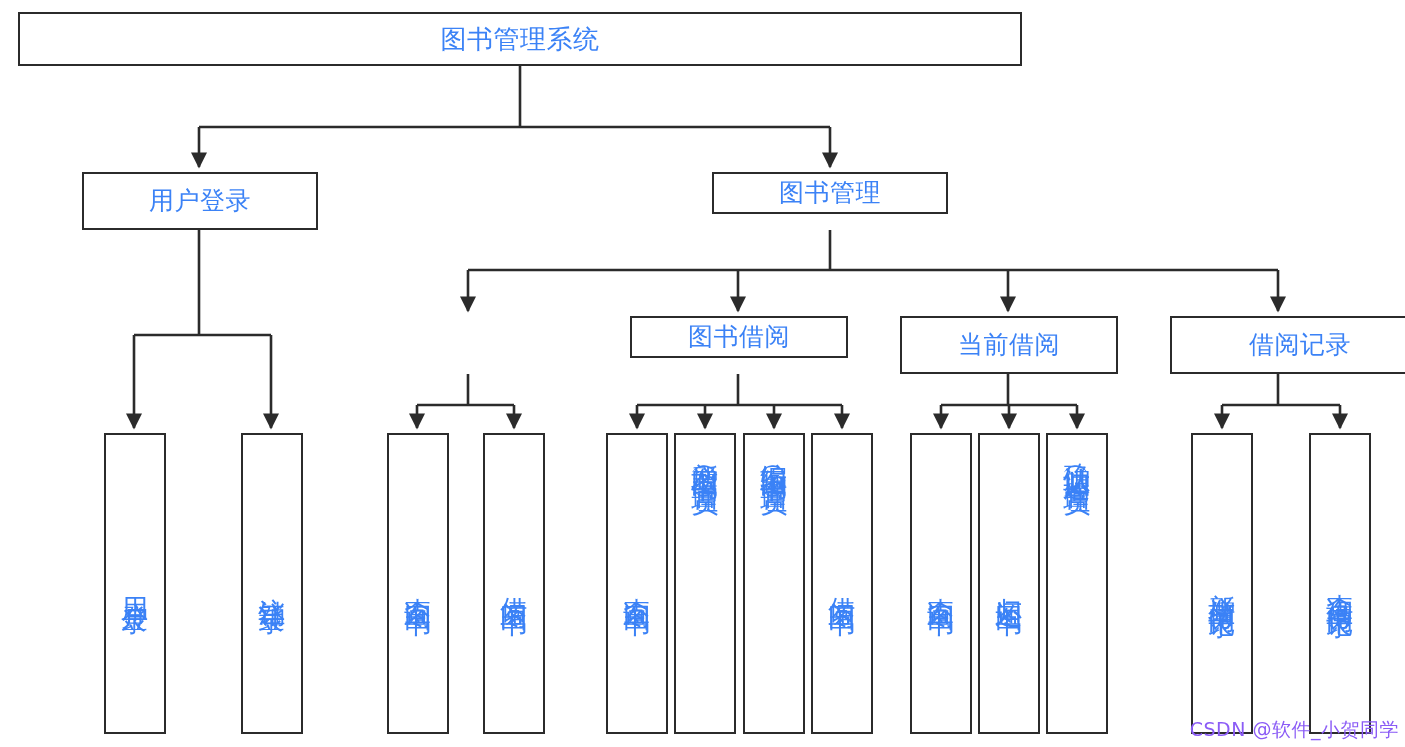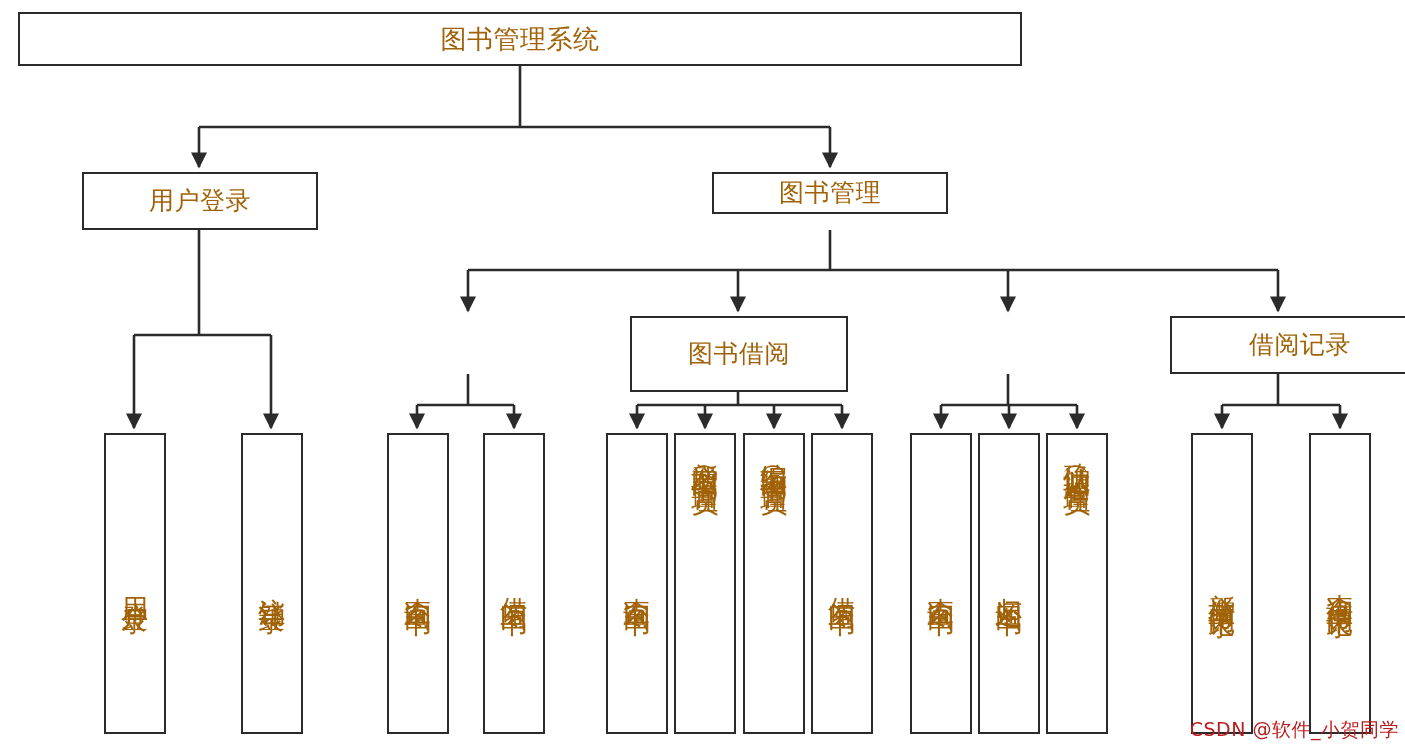--- a/index.html
+++ b/index.html
@@ -24,21 +24,21 @@
     width: 1405px;
     height: 747px;
     pointer-events: none;
   }
   
   .node {
     position: absolute;
     box-sizing: border-box;
     border: 2.5px solid #2b2b2b;
     background: #ffffff;
-    color: #a16207;
+    color: #3b82f6;
     display: flex;
     align-items: center;
     justify-content: center;
     text-align: center;
   }
   .node .label {
     display: block;
     line-height: 1.18;
     letter-spacing: 0.5px;
     white-space: pre;
@@ -66,21 +66,21 @@
   .node.vert.top-aligned {
     align-items: flex-start;
     padding-top: 6px;
   }
   
   #watermark {
     position: absolute;
     right: 6px;
     bottom: 4px;
     font-size: 19px;
-    color: #b91c1c;
+    color: #8b5cf6;
     letter-spacing: 0.5px;
     white-space: nowrap;
     font-family: "DejaVu Sans", "Liberation Sans", sans-serif;
   }
 </style>
 </head>
 <body>
 
 <div id="canvas">
 
@@ -144,24 +144,27 @@
 
   <div class="node horiz" style="left:82px; top:172px; width:236px; height:58px;">
     <span class="label">用户登录</span>
   </div>
 
   <div class="node horiz" style="left:712px; top:172px; width:236px; height:42px;">
     <span class="label">图书管理</span>
   </div>
 
 
-  <div class="node horiz" style="left:630px; top:316px; width:218px; height:76px;">
+  <div class="node horiz" style="left:630px; top:316px; width:218px; height:42px;">
     <span class="label">图书借阅</span>
   </div>
 
+  <div class="node horiz" style="left:900px; top:316px; width:218px; height:58px;">
+    <span class="label">当前借阅</span>
+  </div>
 
   <div class="node horiz" style="left:1170px; top:316px; width:260px; height:58px;">
     <span class="label">借阅记录</span>
   </div>
 
   <div class="node vert" style="left:104px; top:433px; width:62px; height:301px;">
     <span class="label">用户登录</span>
   </div>
 
   <div class="node vert" style="left:241px; top:433px; width:62px; height:301px;">

